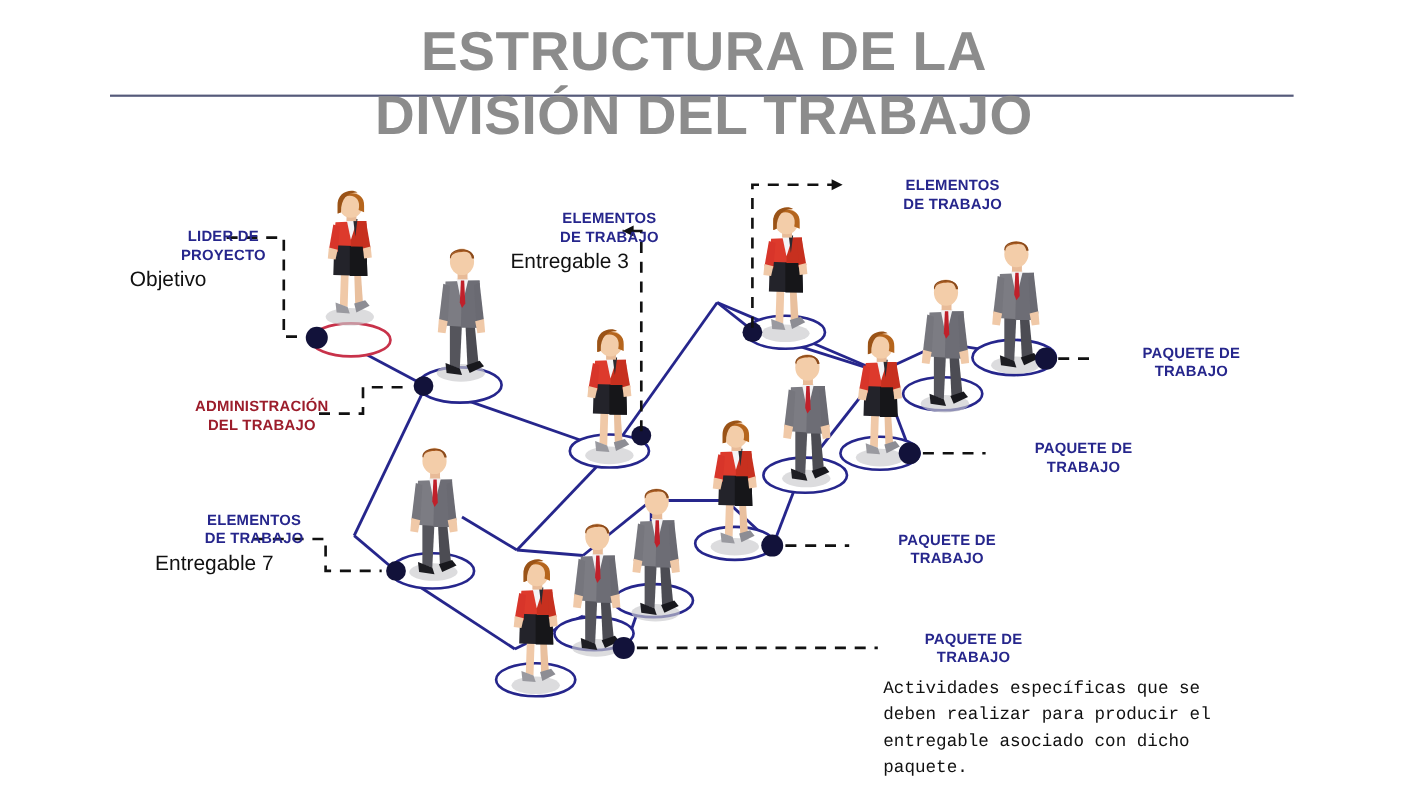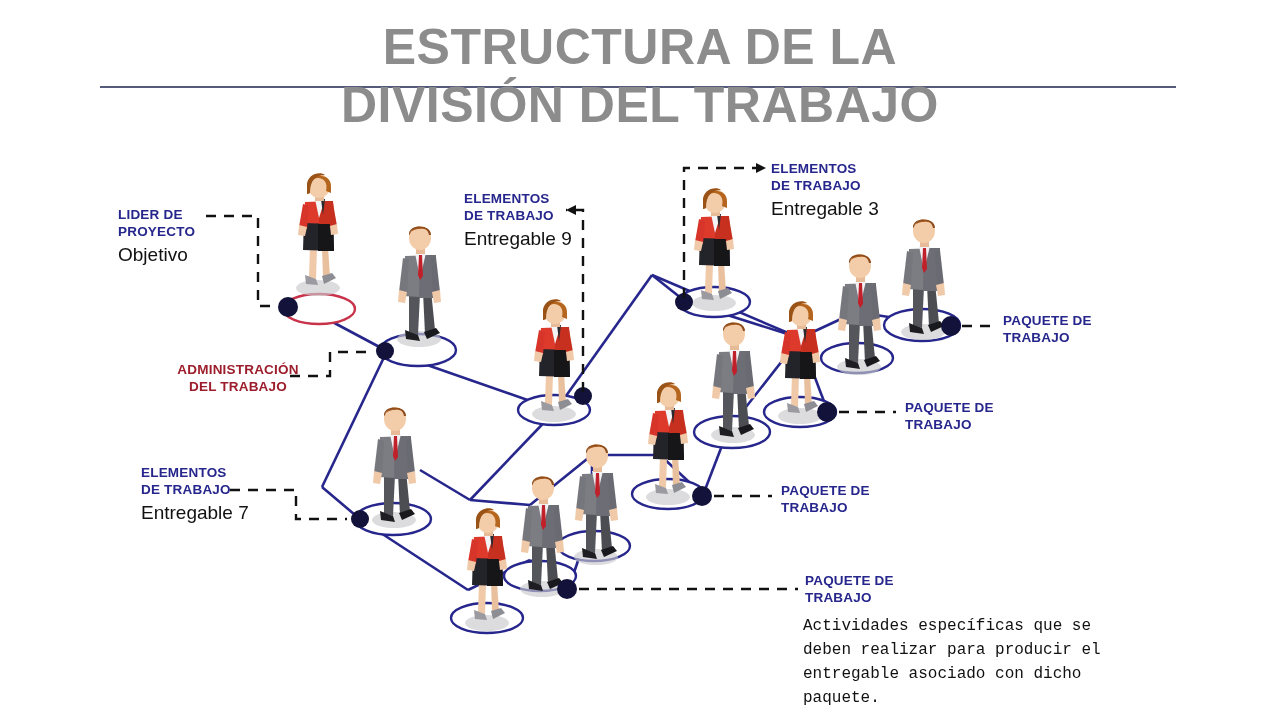--- a/index.html
+++ b/index.html
@@ -58,20 +58,21 @@
     z-index: 50;
   }
   .callout .hdr {
     font-family: "Liberation Sans", sans-serif;
     font-weight: bold;
     font-size: 13.5px;
     line-height: 17px;
     letter-spacing: 0.2px;
     color: #26268c;
     white-space: pre-line;
+    text-align: center;
   }
   .callout.red .hdr { color: #9c1d2b; }
   .callout .sub {
     font-family: "Liberation Sans", sans-serif;
     font-weight: normal;
     font-size: 19px;
     line-height: 25px;
     color: #111111;
     margin-top: 2px;
     white-space: nowrap;
@@ -318,27 +319,26 @@
 
   <div class="callout" style="left:141px; top:464px; width:180px;">
     <div class="hdr">ELEMENTOS
 DE TRABAJO</div>
     <div class="sub">Entregable 7</div>
   </div>
 
   <div class="callout" style="left:464px; top:190px; width:180px;">
     <div class="hdr">ELEMENTOS
 DE TRABAJO</div>
-    <div class="sub">Entregable 9</div>
+    <div class="sub">Entregable 3</div>
   </div>
 
   <div class="callout" style="left:771px; top:160px; width:190px;">
     <div class="hdr">ELEMENTOS
 DE TRABAJO</div>
-    <div class="sub">Entregable 3</div>
   </div>
 
   <div class="callout" style="left:1003px; top:312px; width:160px;">
     <div class="hdr">PAQUETE DE
 TRABAJO</div>
   </div>
 
   <div class="callout" style="left:905px; top:399px; width:160px;">
     <div class="hdr">PAQUETE DE
 TRABAJO</div>

